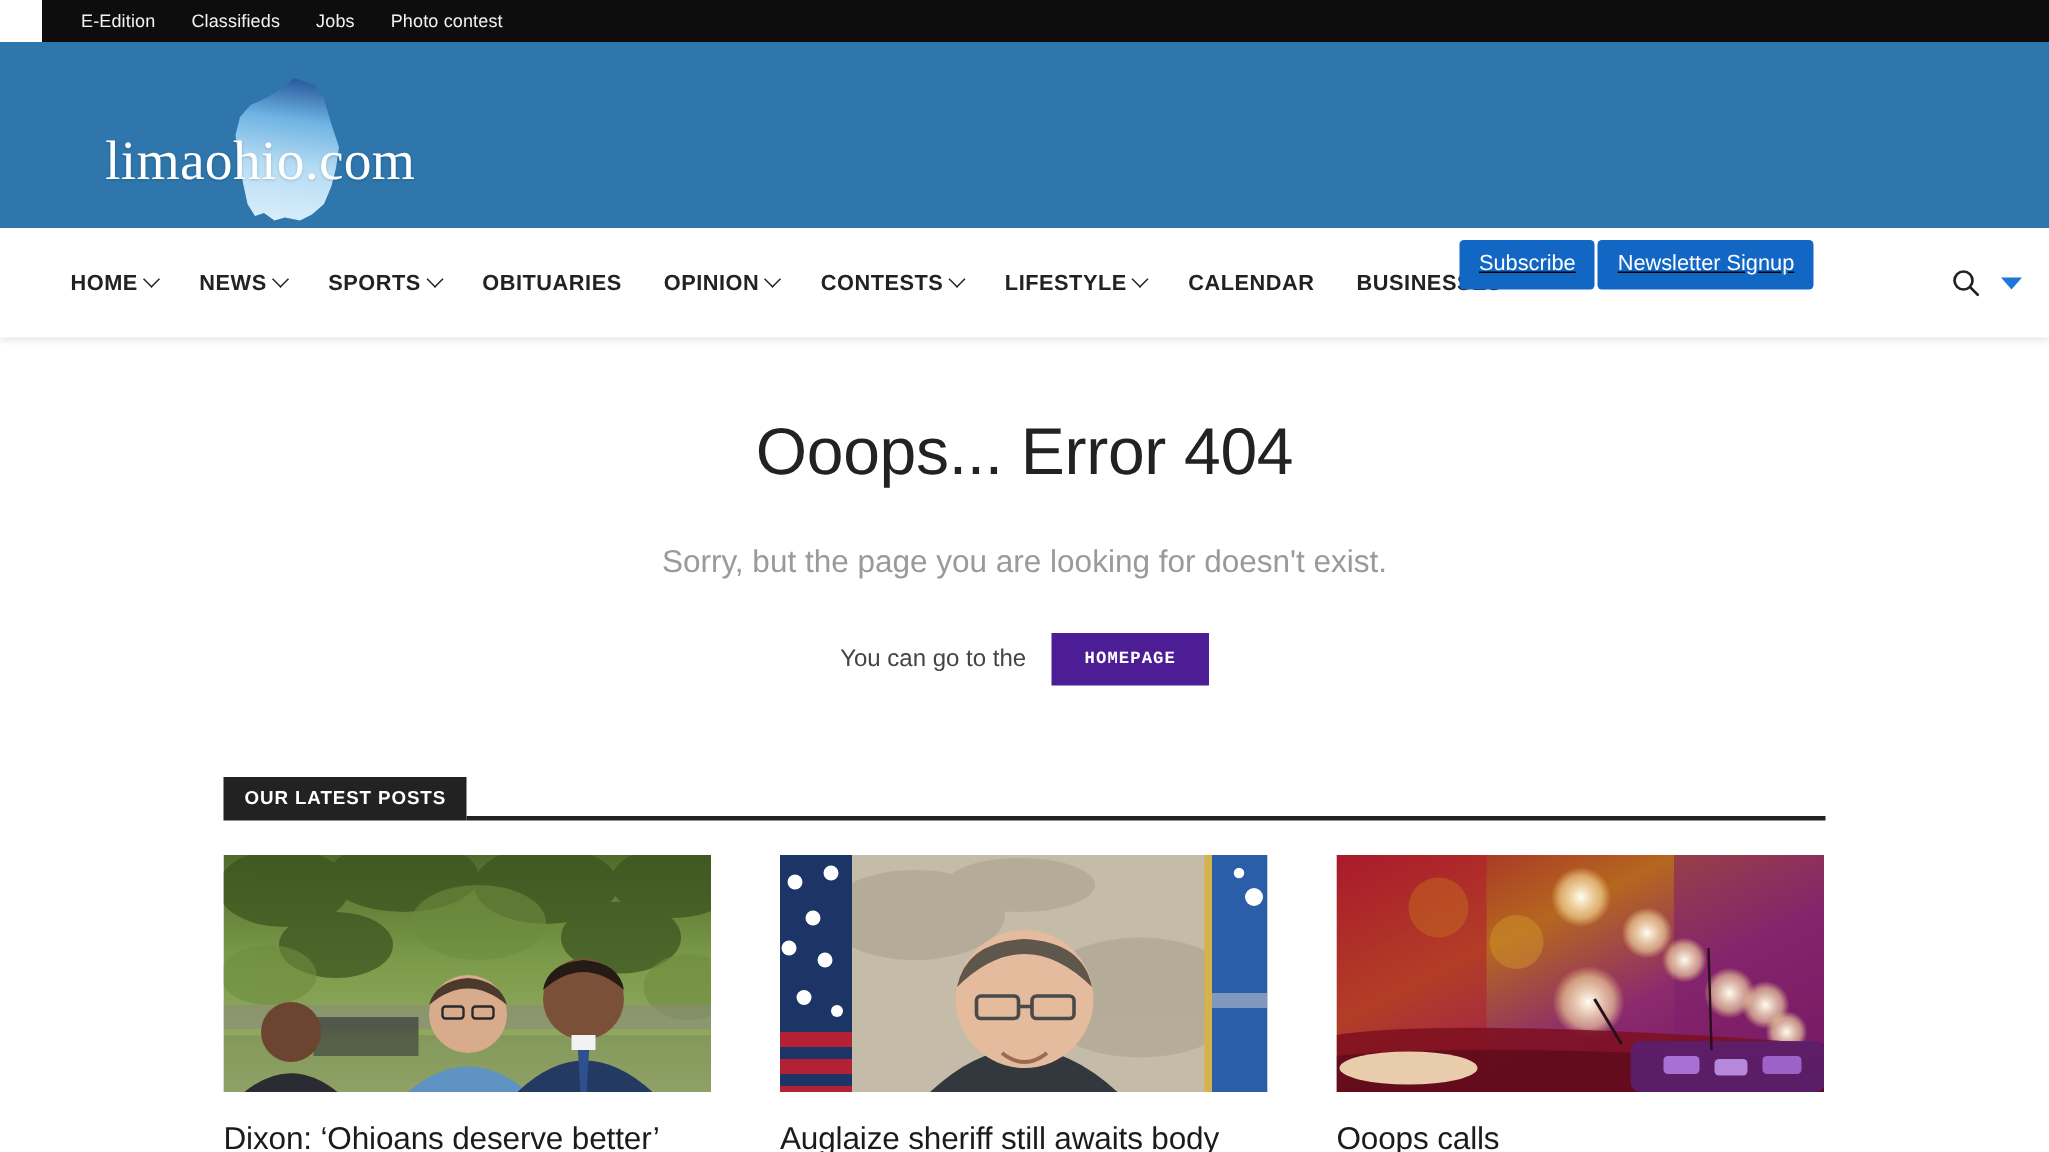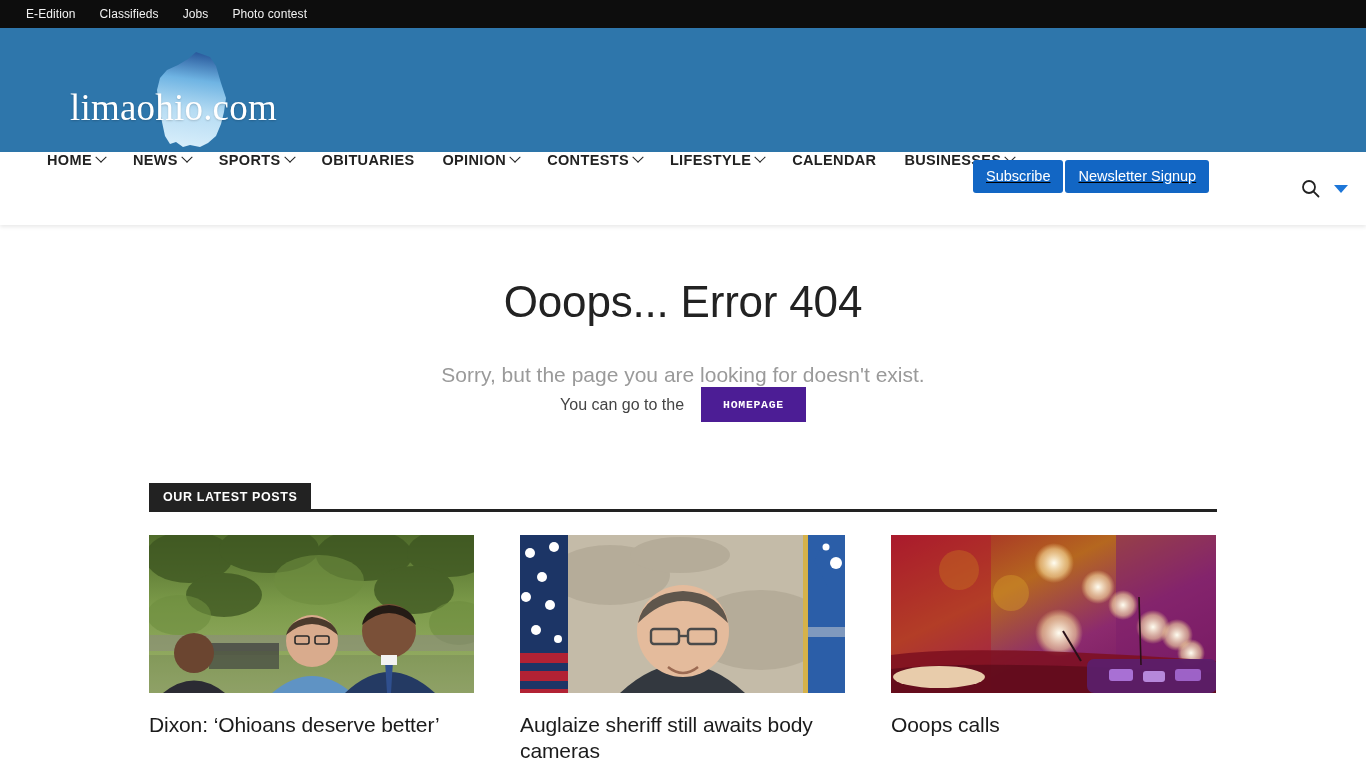--- a/index.html
+++ b/index.html
@@ -11,20 +11,21 @@
   }
 
   
   .topbar {
     height: 28px;
     background: #0d0d0d;
     display: flex;
     align-items: center;
     padding-left: 14px;
     gap: 0px;
+    margin-left: 28px;
   }
   .topbar a {
     color: #f2f2f2;
     font-size: 12px;
     text-decoration: none;
     padding: 0 12px;
     line-height: 28px;
     letter-spacing: .1px;
   }
 
@@ -54,21 +55,21 @@
     letter-spacing: .2px;
     white-space: nowrap;
     text-shadow: 0 1px 2px rgba(0,0,0,.18);
   }
 
   
   .navbar {
     height: 73px;
     background: #ffffff;
     display: flex;
-    align-items: flex-start;
+    align-items: center;
     position: relative;
     box-shadow: 0 2px 4px rgba(0,0,0,.09);
     z-index: 5;
   }
   .nav-items {
     display: flex;
     align-items: center;
     padding-left: 33px;
   }
   .nav-item {
@@ -140,20 +141,21 @@
     font-size: 21px;
     color: #9a9a9a;
     margin-top: 36px;
     font-weight: 400;
   }
   .err-cta {
     display: flex;
     align-items: center;
     justify-content: center;
     gap: 17px;
+    margin-top: 35px;
   }
   .err-cta-text { font-size: 16px; color: #444; }
   .home-btn {
     background: #4c1d95;
     color: #ffffff;
     font-size: 11.5px;
     font-weight: 700;
     letter-spacing: .7px;
     padding: 11px 22px;
     border: none;

